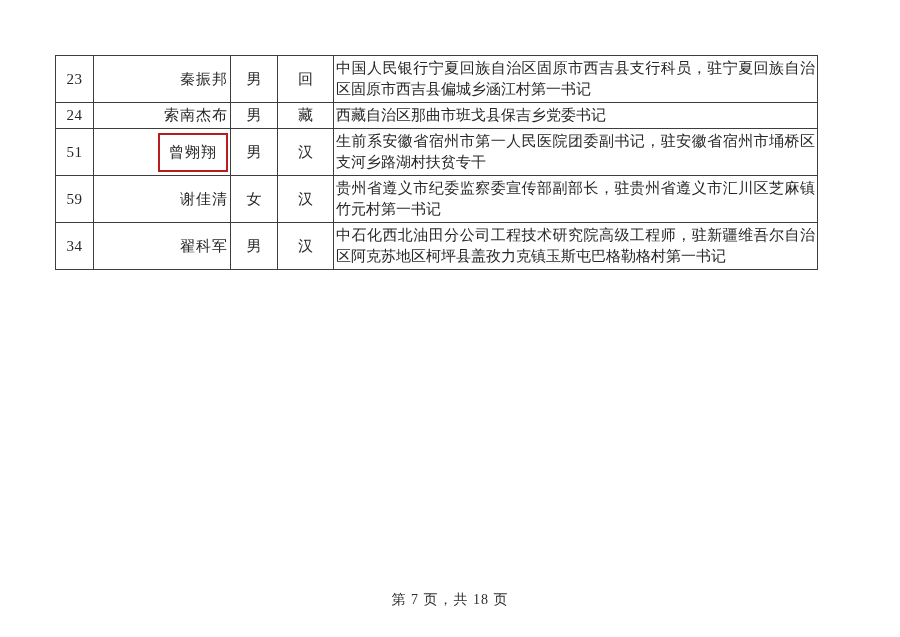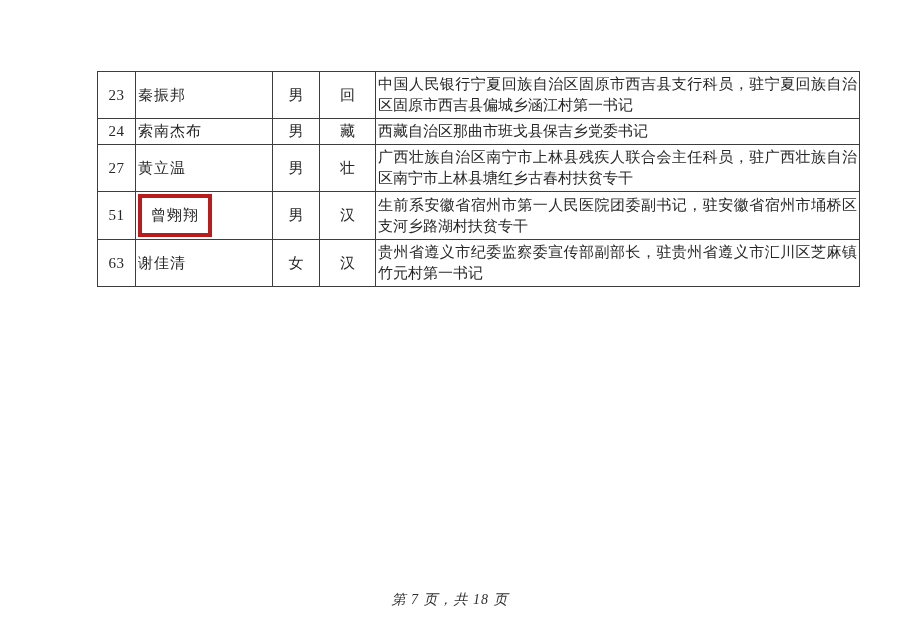--- a/index.html
+++ b/index.html
@@ -10,59 +10,57 @@
     overflow: hidden;
   }
   .page {
     position: relative;
     width: 900px; height: 637px;
     background: #ffffff;
     color: #272727;
   }
   table.roster {
     position: absolute;
-    left: 55px; top: 71px;
+    left: 55px; top: 55px;
     width: 762px;
     border-collapse: collapse;
     table-layout: fixed;
-    margin-left: 42px;
   }
   table.roster td {
     border: 1px solid #3d3d3d;
     font-size: 15px;
     line-height: 21px;
     color: #272727;
     vertical-align: middle;
     height: 22px;
     padding: 2px 2px;
   }
   td.c-num   { text-align: center; letter-spacing: 0.5px; }
-  td.c-name  { text-align: left; letter-spacing: 1px; }
+  td.c-name  { text-align: right; letter-spacing: 1px; }
   td.c-sex   { text-align: center; }
   td.c-eth   { text-align: center; }
   td.c-desc  {
     text-align: justify;
     text-align-last: left;
     padding: 2px 3px 2px 5px;
   }
   .memorial-frame {
     display: inline-block;
-    border: 4px solid #b91c1c;
+    border: 2px solid #b91c1c;
     padding: 8px 9px;
     line-height: 19px;
   }
   .footer {
     position: absolute;
     left: 0; top: 591px;
     width: 900px;
     text-align: center;
     font-size: 14px;
     letter-spacing: 1px;
     color: #2e2e2e;
-    font-style: italic;
   }
 </style>
 </head>
 <body>
 
 <div class="page">
 
   <table class="roster">
     <colgroup>
       <col style="width:38px">
@@ -80,38 +78,38 @@
           <td class="c-desc">中国人民银行宁夏回族自治区固原市西吉县支行科员，驻宁夏回族自治区固原市西吉县偏城乡涵江村第一书记</td>
         </tr>
         <tr>
           <td class="c-num">24</td>
           <td class="c-name">索南杰布</td>
           <td class="c-sex">男</td>
           <td class="c-eth">藏</td>
           <td class="c-desc">西藏自治区那曲市班戈县保吉乡党委书记</td>
         </tr>
         <tr>
-          <td class="c-num">27</td>
-          <td class="c-name">黄立温</td>
-          <td class="c-sex">男</td>
-          <td class="c-eth">壮</td>
-          <td class="c-desc">广西壮族自治区南宁市上林县残疾人联合会主任科员，驻广西壮族自治区南宁市上林县塘红乡古春村扶贫专干</td>
-        </tr>
-        <tr>
           <td class="c-num">51</td>
           <td class="c-name"><span class="memorial-frame">曾翙翔</span></td>
           <td class="c-sex">男</td>
           <td class="c-eth">汉</td>
           <td class="c-desc">生前系安徽省宿州市第一人民医院团委副书记，驻安徽省宿州市埇桥区支河乡路湖村扶贫专干</td>
         </tr>
         <tr>
-          <td class="c-num">63</td>
+          <td class="c-num">59</td>
           <td class="c-name">谢佳清</td>
           <td class="c-sex">女</td>
           <td class="c-eth">汉</td>
           <td class="c-desc">贵州省遵义市纪委监察委宣传部副部长，驻贵州省遵义市汇川区芝麻镇竹元村第一书记</td>
+        </tr>
+        <tr>
+          <td class="c-num">34</td>
+          <td class="c-name">翟科军</td>
+          <td class="c-sex">男</td>
+          <td class="c-eth">汉</td>
+          <td class="c-desc">中石化西北油田分公司工程技术研究院高级工程师，驻新疆维吾尔自治区阿克苏地区柯坪县盖孜力克镇玉斯屯巴格勒格村第一书记</td>
         </tr>
       </tbody>
   </table>
 
   <div class="footer">第 7 页，共 18 页</div>
 
 </div>
 
 </body></html>

